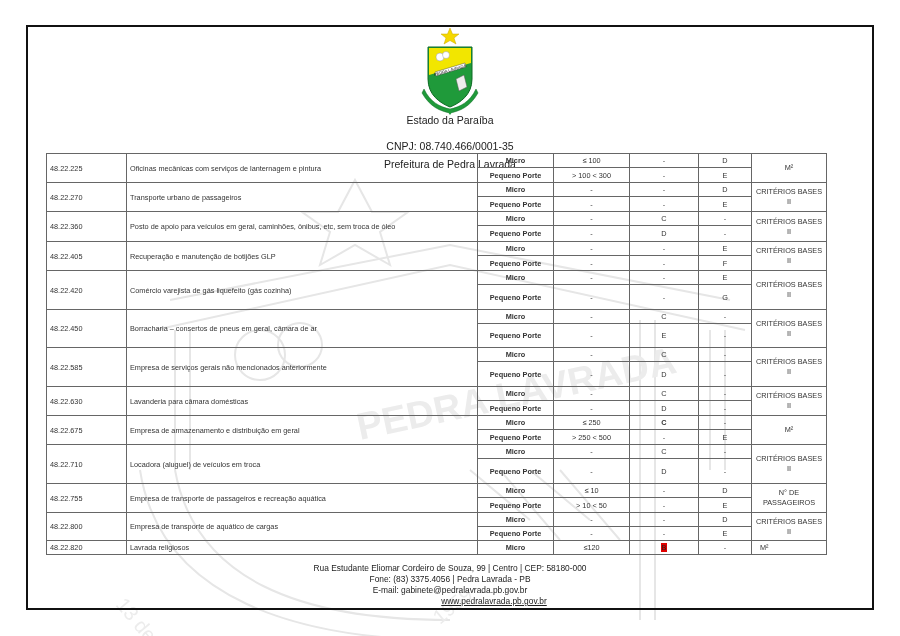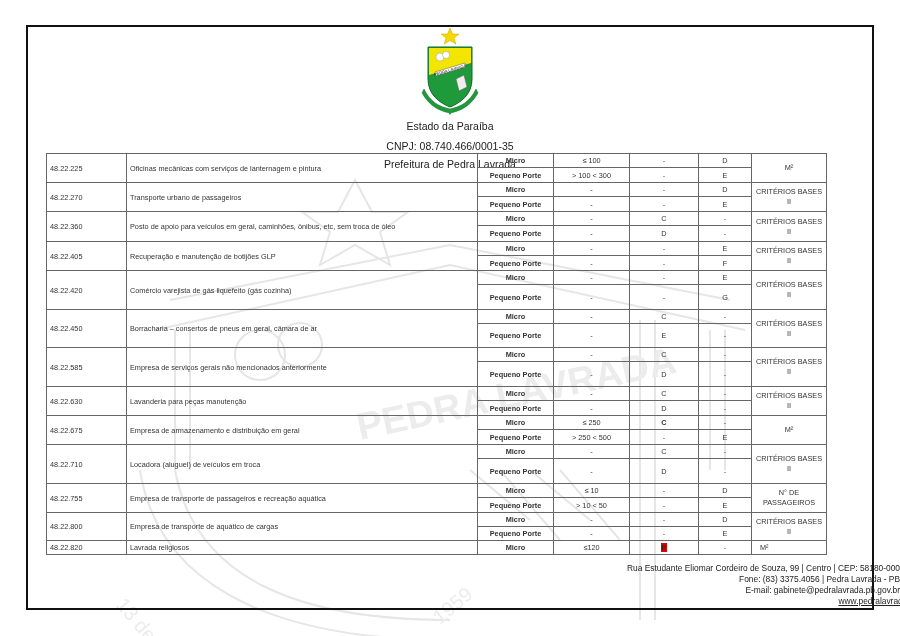--- a/index.html
+++ b/index.html
@@ -4,35 +4,35 @@
 <style>
   html, body { margin: 0; padding: 0; background: #ffffff; }
   body { width: 900px; height: 636px; position: relative; overflow: hidden;
          font-family: "Liberation Sans", sans-serif; color: #222; }
   .frame { position: absolute; left: 26px; top: 25px; width: 848px; height: 585px;
            border: 2px solid #111; box-sizing: border-box; background: transparent; }
   .watermark { position: absolute; left: 0; top: 0; width: 900px; height: 636px; pointer-events: none; }
   .logo { position: absolute; left: 420px; top: 27px; width: 60px; height: 88px; }
   .header-text { position: absolute; left: 0; width: 900px; text-align: center;
                  font-size: 10.5px; line-height: 13px; color: #222; }
-  .h1 { top: 120px; } .h2 { top: 127px; margin-top: 31px; } .h3 { top: 140px; }
+  .h1 { top: 114px; } .h2 { top: 127px; margin-top: 31px; } .h3 { top: 140px; }
 
   table.grid { position: absolute; left: 46px; top: 153px; width: 780px;
                border-collapse: collapse; table-layout: fixed; font-size: 7.3px; }
   table.grid td { border: 1px solid #666; padding: 0 3px; color: #333; vertical-align: middle; }
   td.code { }
   td.desc { text-align: left; padding-left: 7px; }
   td.porte { text-align: center; font-weight: bold; color: #222; }
   td.c { text-align: center; }
   td.unit { text-align: center; line-height: 10px; }
   td.unit.left { text-align: left; padding-left: 8px; }
   .red { background: #e00000; color: #222; padding: 0 1px; }
   .bold { font-weight: bold; }
 
-  .footer { position: absolute; left: 0; width: 900px; text-align: right;
+  .footer { position: absolute; left: 0; width: 900px; text-align: center;
             font-size: 8.4px; line-height: 11px; color: #222; }
   .f1 { top: 563px; } .f2 { top: 574px; } .f3 { top: 585px; } .f4 { top: 596px; padding-left: 44px; }
   .f4 span { text-decoration: underline; }
 </style>
 </head>
 <body>
 
 <svg class="watermark" viewBox="0 0 900 636">
   <g fill="none" stroke="#e6e6e6" stroke-width="2">
     <polygon points="355,180 372,212 408,212 380,232 390,265 355,245 320,265 330,232 302,212 338,212"></polygon>
@@ -185,21 +185,21 @@
         <td class="unit" rowspan="2">CRITÉRIOS BASES II</td>
       </tr>
       <tr style="height: 25px;">
         <td class="porte">Pequeno Porte</td>
         <td class="c">-</td>
         <td class="c"><span>D</span></td>
         <td class="c">-</td>
       </tr>
       <tr style="height: 14px;">
         <td class="code" rowspan="2">48.22.630</td>
-        <td class="desc" rowspan="2">Lavanderia para peças manutenção</td>
+        <td class="desc" rowspan="2">Lavanderia para câmara domésticas</td>
         <td class="porte">Micro</td>
         <td class="c">-</td>
         <td class="c"><span>C</span></td>
         <td class="c">-</td>
         <td class="unit" rowspan="2">CRITÉRIOS BASES II</td>
       </tr>
       <tr style="height: 15px;">
         <td class="porte">Pequeno Porte</td>
         <td class="c">-</td>
         <td class="c"><span>D</span></td>

